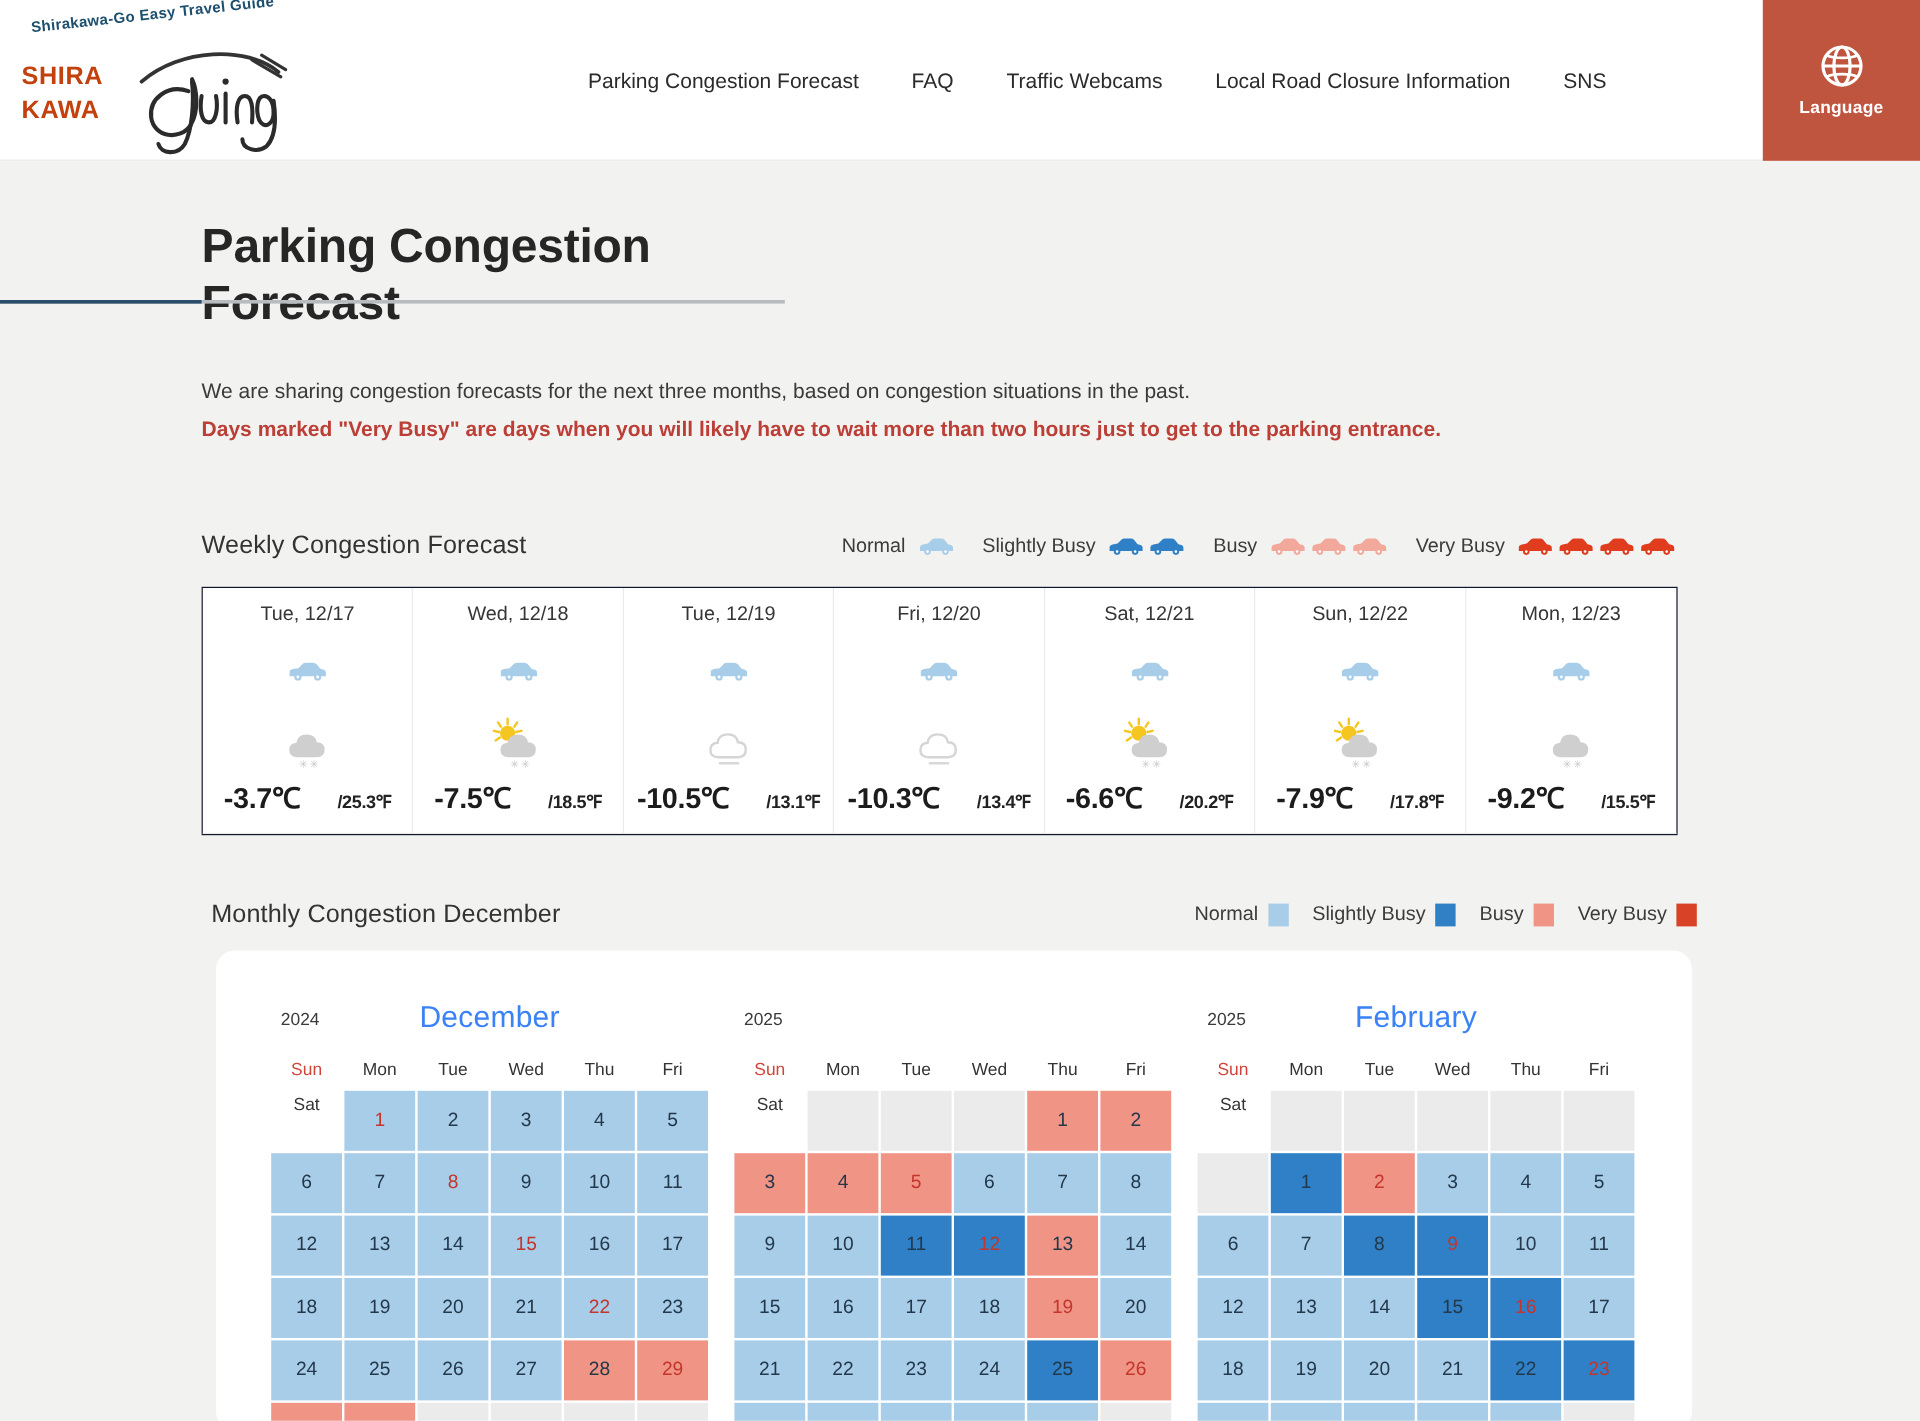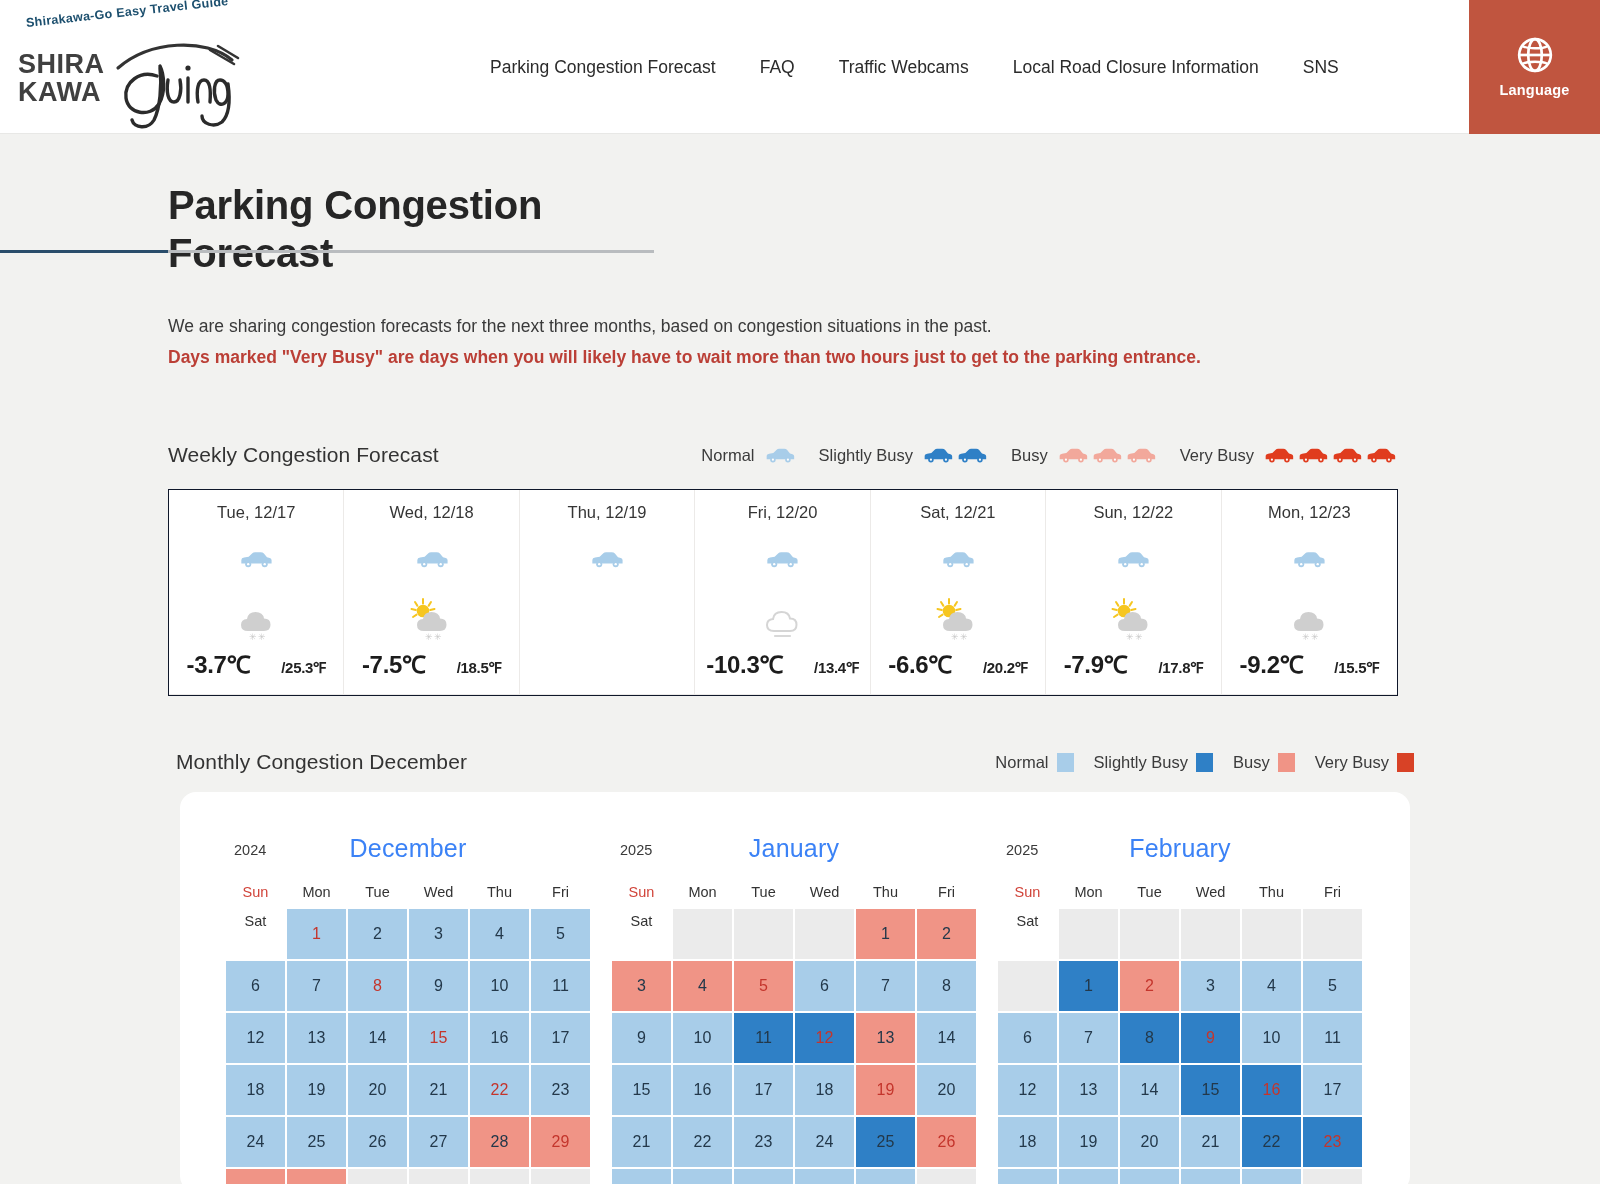--- a/index.html
+++ b/index.html
@@ -31,24 +31,24 @@
     font-weight: 600;
     color: #1c4f6e;
     letter-spacing: .3px;
     transform: rotate(-6.2deg);
     transform-origin: left center;
     white-space: nowrap;
   }
   .logo-shira {
     position: absolute;
     left: 0px; top: 42px;
-    font-size: 27px;
+    font-size: 21px;
     line-height: 28px;
     font-weight: 700;
-    color: #404040;
+    color: #c2410c;
     letter-spacing: .5px;
   }
   .logo-going {
     position: absolute;
     left: 92px; top: 26px;
     width: 140px; height: 96px;
   }
   .logo-going svg { width: 100%; height: 100%; overflow: visible; }
 
   .nav {
@@ -468,29 +468,38 @@
             <path d="M16 34 Q9 34 9 28 Q9 22.5 15 22 Q16 15 23.5 15 Q31 15 32 21.5 Q38.5 21.5 38.5 27.8 Q38.5 34 32 34 Z" fill="#cfcfcf"></path>
             <g fill="#c9c9c9">
               <text x="17" y="43" font-size="9" font-family="DejaVu Sans">✳</text>
               <text x="26" y="43" font-size="9" font-family="DejaVu Sans">✳</text>
             </g>
           </svg>
           <div class="wt-temp">-7.5℃<span class="f">/18.5℉</span></div>
         </div>
       </div>
       <div class="wt-cell">
-        <div class="wt-date">Thu, 12/19</div>
+        <div class="wt-date">Tue, 12/19</div>
         <div class="wt-car">
           <svg class="carico" viewBox="0 0 40 24">
             <path d="M4 17 L4 13 Q4 11 7 10.4 L12 9.6 L16 5.6 Q17 4.6 19 4.6 L25 4.6 Q27.4 4.6 28.6 6 L32 10.2 L35 11 Q37 11.6 37 13.4 L37 17 Z" fill="#a8cde9"></path>
             <circle cx="11.5" cy="17.6" r="3.3" fill="#a8cde9"></circle>
             <circle cx="29.5" cy="17.6" r="3.3" fill="#a8cde9"></circle>
             <circle cx="11.5" cy="17.6" r="1.3" fill="#fff"></circle>
             <circle cx="29.5" cy="17.6" r="1.3" fill="#fff"></circle>
           </svg>
+        </div>
+        <div class="wt-weather">
+          <svg class="wx-icon" viewBox="0 0 48 46">
+            <path d="M16 34 Q9 34 9 28 Q9 22.5 15 22 Q16 15 23.5 15 Q31 15 32 21.5 Q38.5 21.5 38.5 27.8 Q38.5 34 32 34 Z" fill="none" stroke="#d5d5d5" stroke-width="2"></path>
+            <g stroke="#d8d8d8" stroke-width="2.2" stroke-linecap="round">
+              <line x1="17" y1="39" x2="32" y2="39"></line>
+            </g>
+          </svg>
+          <div class="wt-temp">-10.5℃<span class="f">/13.1℉</span></div>
         </div>
       </div>
       <div class="wt-cell">
         <div class="wt-date">Fri, 12/20</div>
         <div class="wt-car">
           <svg class="carico" viewBox="0 0 40 24">
             <path d="M4 17 L4 13 Q4 11 7 10.4 L12 9.6 L16 5.6 Q17 4.6 19 4.6 L25 4.6 Q27.4 4.6 28.6 6 L32 10.2 L35 11 Q37 11.6 37 13.4 L37 17 Z" fill="#a8cde9"></path>
             <circle cx="11.5" cy="17.6" r="3.3" fill="#a8cde9"></circle>
             <circle cx="29.5" cy="17.6" r="3.3" fill="#a8cde9"></circle>
             <circle cx="11.5" cy="17.6" r="1.3" fill="#fff"></circle>
@@ -654,21 +663,20 @@
           <div class="day lv-busy">31</div>
           <div class="day lv-none empty">.</div>
           <div class="day lv-none empty">.</div>
           <div class="day lv-none empty">.</div>
           <div class="day lv-none empty">.</div>
         </div>
       </div>
       <div class="cal">
         <div class="cal-head">
           <div class="cal-year">2025</div>
-          <div class="cal-month">January</div>
         </div>
         <div class="cal-grid">
           <div class="dow sun">Sun</div>
           <div class="dow">Mon</div>
           <div class="dow">Tue</div>
           <div class="dow">Wed</div>
           <div class="dow">Thu</div>
           <div class="dow">Fri</div>
           <div class="dow">Sat</div>
           <div class="day lv-none empty">.</div>

